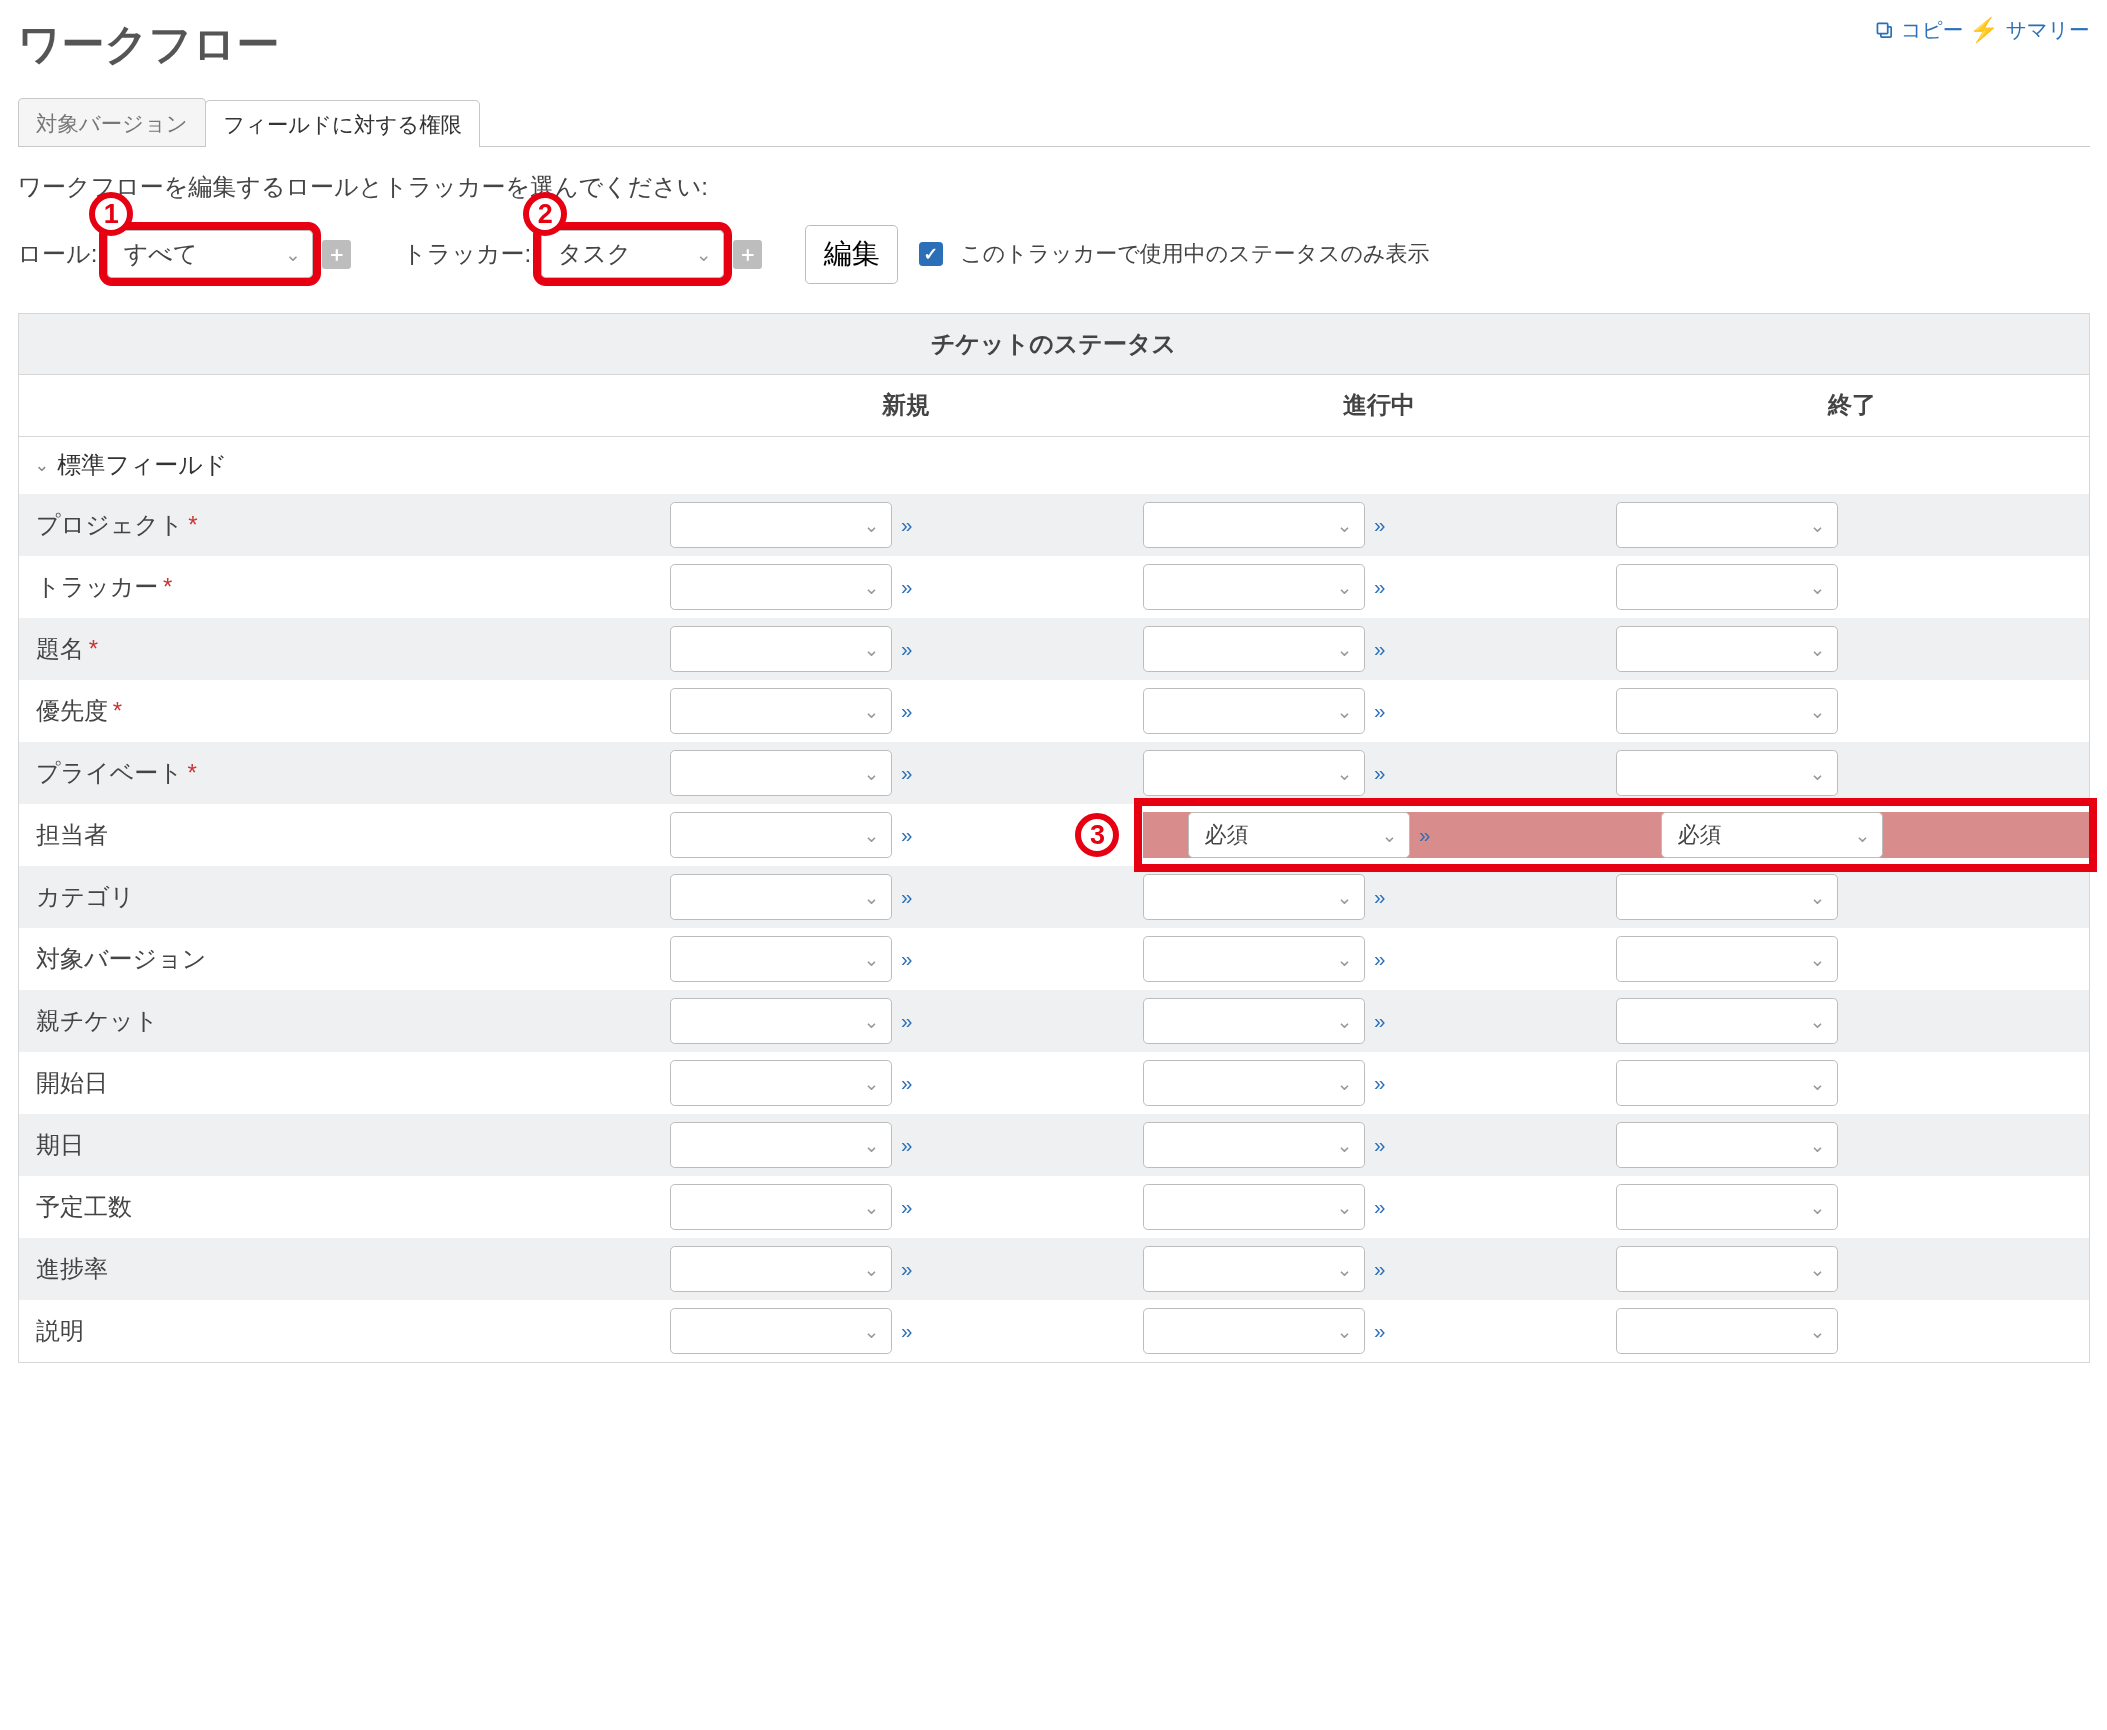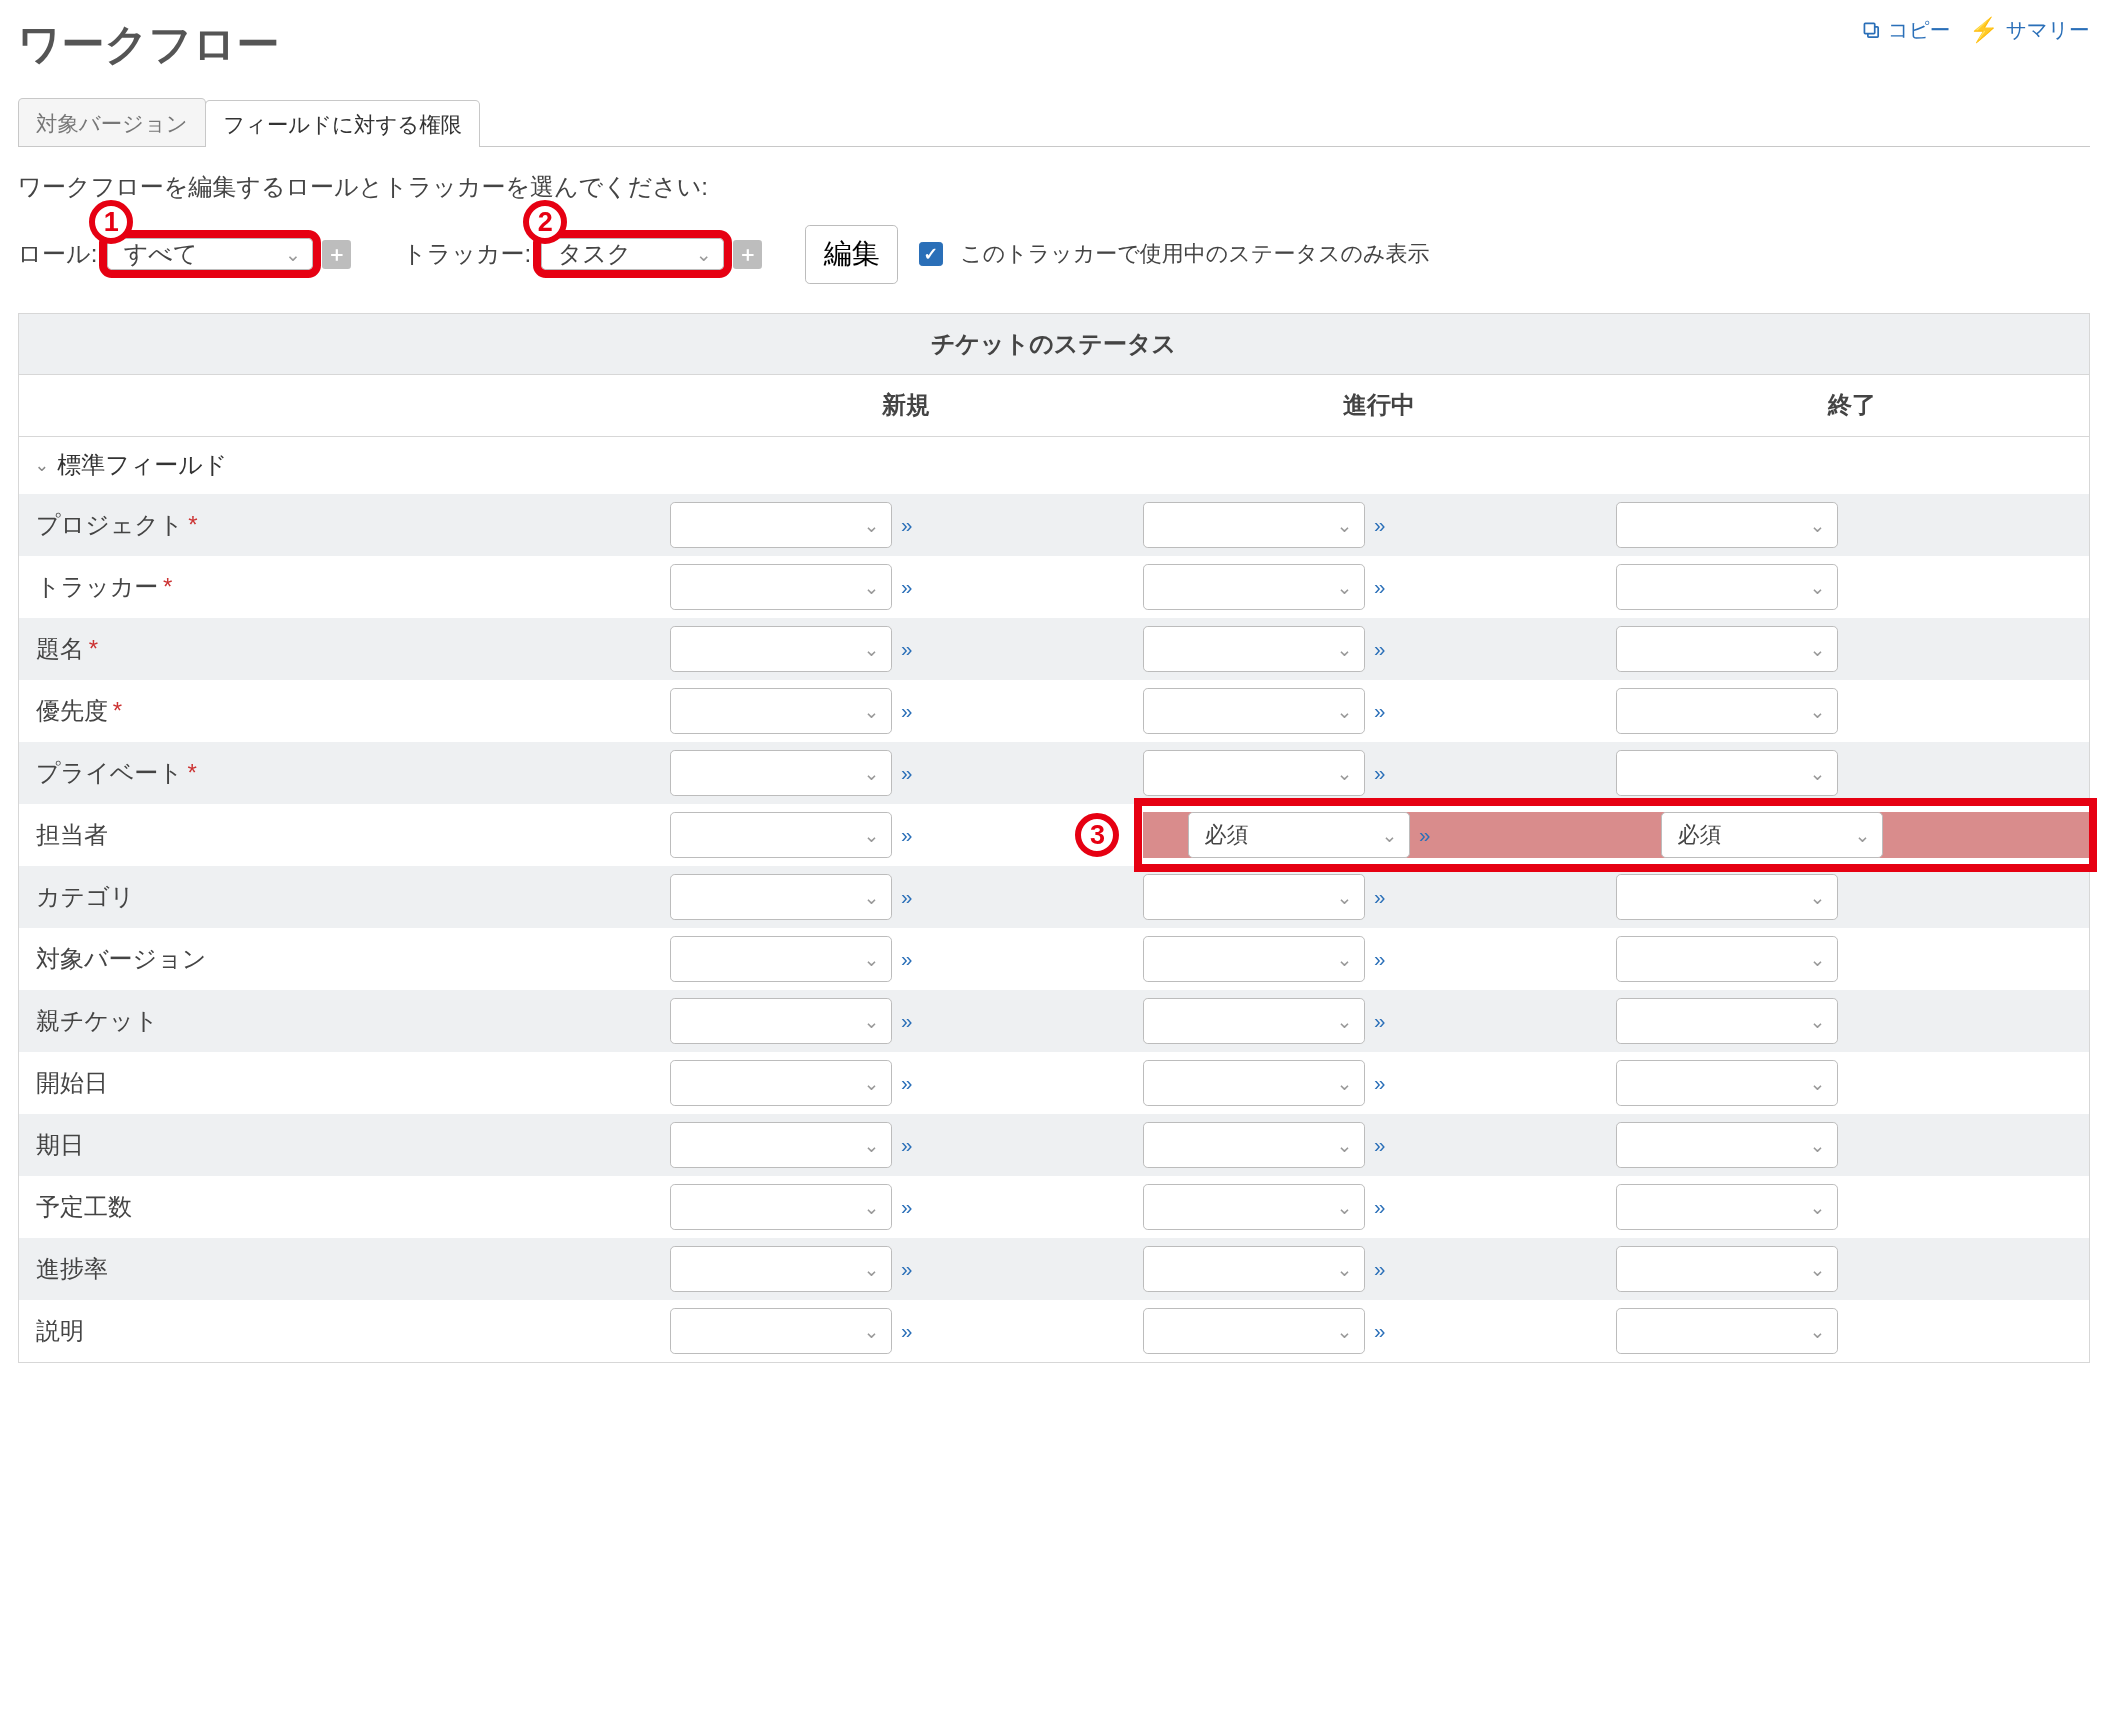--- a/index.html
+++ b/index.html
@@ -10,21 +10,21 @@
   background: #fff;
   padding: 16px 17.5px;
 }
 .header-row {
   display: flex;
   justify-content: space-between;
   align-items: flex-start;
   margin-bottom: 24px;
 }
 h1 { font-size: 43px; font-weight: 600; color: #555; }
-.top-links { display: flex; gap: 19px; font-size: 20.6px; }
+.top-links { display: flex; gap: 6px; font-size: 20.6px; }
 .top-links a { display: inline-flex; align-items: center; gap: 6.4px; text-decoration: none; color: #2a6fb8; }
 .copy-icon { display: inline-block; width: 20.6px; height: 20.6px; }
 .copy-icon svg { width: 20.6px; height: 20.6px; }
 .bolt-icon { font-size: 24px; color: #f0b400; }
 .tabs {
   display: flex;
   border-bottom: 1.6px solid #c8c8c8;
   margin-bottom: 24px;
 }
 .tab {
@@ -58,21 +58,21 @@
 .select-wrap { position: relative; display: inline-block; }
 .select-box {
   display: inline-flex;
   align-items: center;
   justify-content: space-between;
   border: 1.6px solid #bcbcbc;
   border-radius: 4.8px;
   background: #fff;
   padding: 8px 11px 8px 16px;
   min-width: 206px;
-  height: 32px;
+  height: 48px;
   cursor: pointer;
   font-size: 24px;
 }
 .select-box.narrow { min-width: 183px; }
 .chev { color: #999; font-size: 19px; margin-left: 12.7px; }
 .red-outline { outline: 8px solid #e60012; }
 .circle-badge {
   position: absolute;
   width: 44px; height: 44px;
   border: 6.4px solid #e60012;

